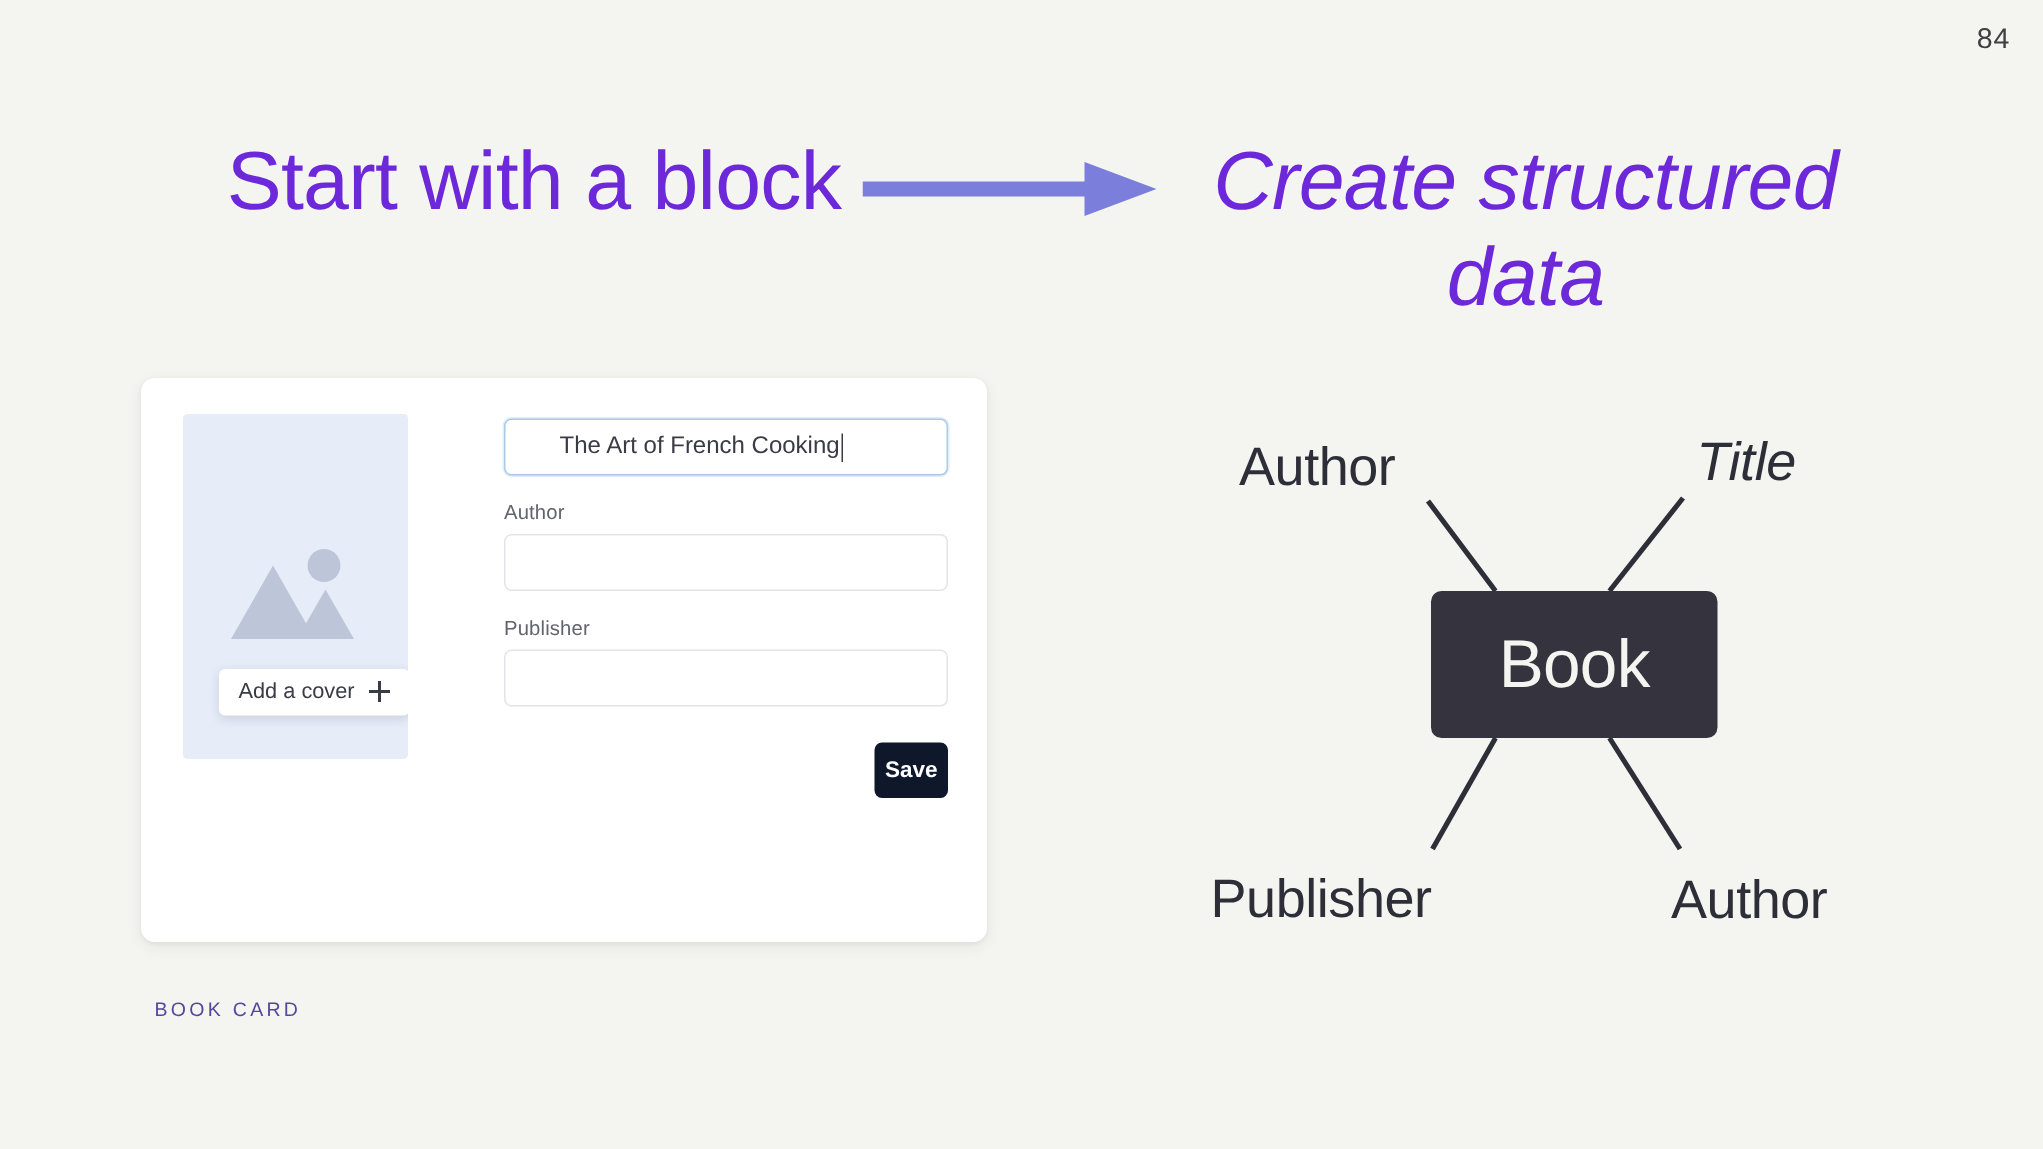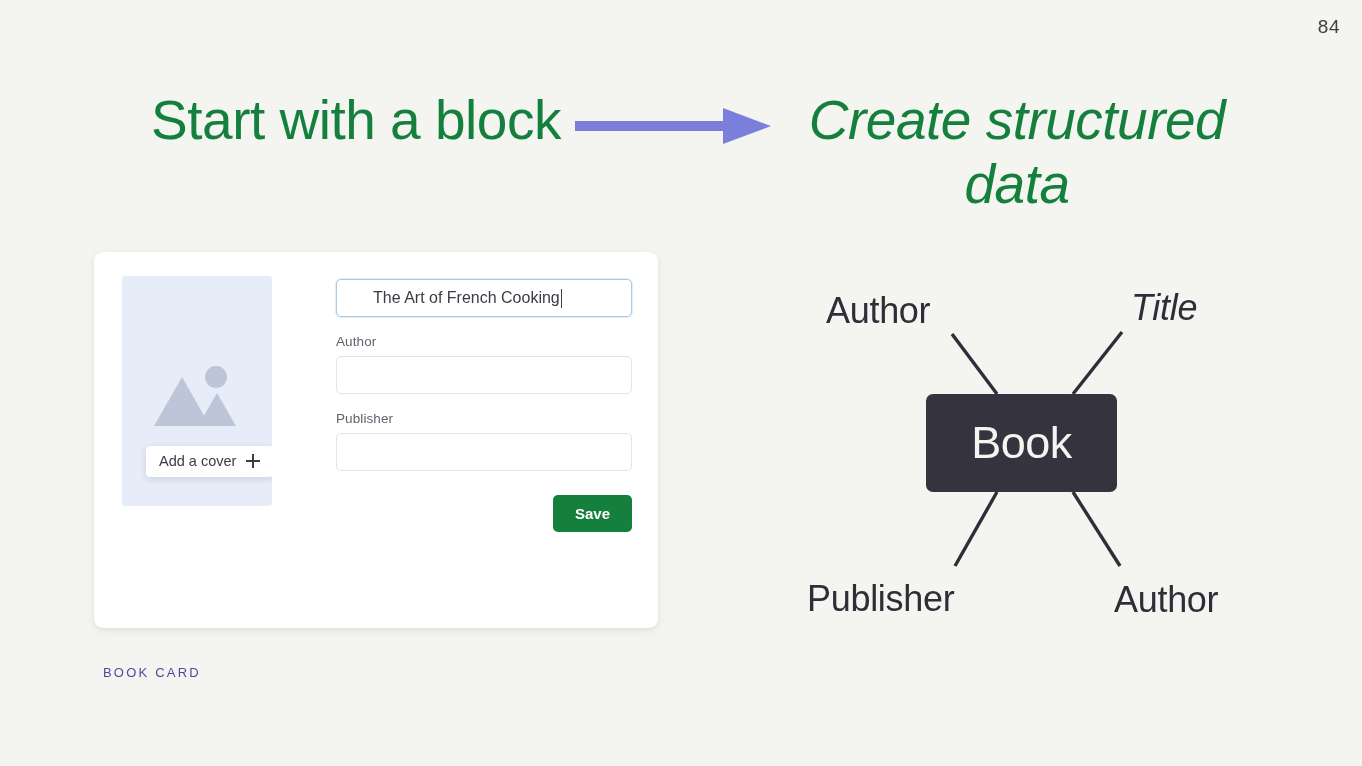--- a/index.html
+++ b/index.html
@@ -25,21 +25,21 @@
     color: #404040;
     letter-spacing: 0.5px;
   }
 
   
   .heading {
     position: absolute;
     font-size: 55px;
     line-height: 1.17;
     font-weight: 400;
-    color: #15803d;
+    color: #6d28d9;
     text-align: center;
     letter-spacing: -0.5px;
   }
   .heading-left {
     left: 150px;
     top: 88px;
     width: 412px;
   }
   .heading-right {
     left: 772px;
@@ -165,27 +165,27 @@
     margin-left: 1px;
   }
   .field-group { margin-bottom: 17px; }
 
   .save-row {
     display: flex;
     justify-content: flex-end;
     margin-top: 24px;
   }
   .save-button {
-    background: #15803d;
+    background: #0f172a;
     color: #ffffff;
     font-size: 15px;
     font-weight: bold;
     border: none;
     border-radius: 5px;
-    padding: 10px 22px;
+    padding: 10px 7px;
     font-family: "Liberation Sans", sans-serif;
     cursor: pointer;
   }
 
   
   .card-caption {
     position: absolute;
     left: 103px;
     top: 645px;
     font-size: 13px;
@@ -198,21 +198,21 @@
   .diagram {
     position: absolute;
     left: 790px;
     top: 270px;
     width: 480px;
     height: 370px;
   }
   .diagram svg { position: absolute; left: 0; top: 0; }
   .node-box {
     position: absolute;
-    left: 136px;
+    left: 164px;
     top: 124px;
     width: 191px;
     height: 98px;
     background: #35343e;
     border-radius: 7px;
     display: flex;
     align-items: center;
     justify-content: center;
   }
   .node-label {

